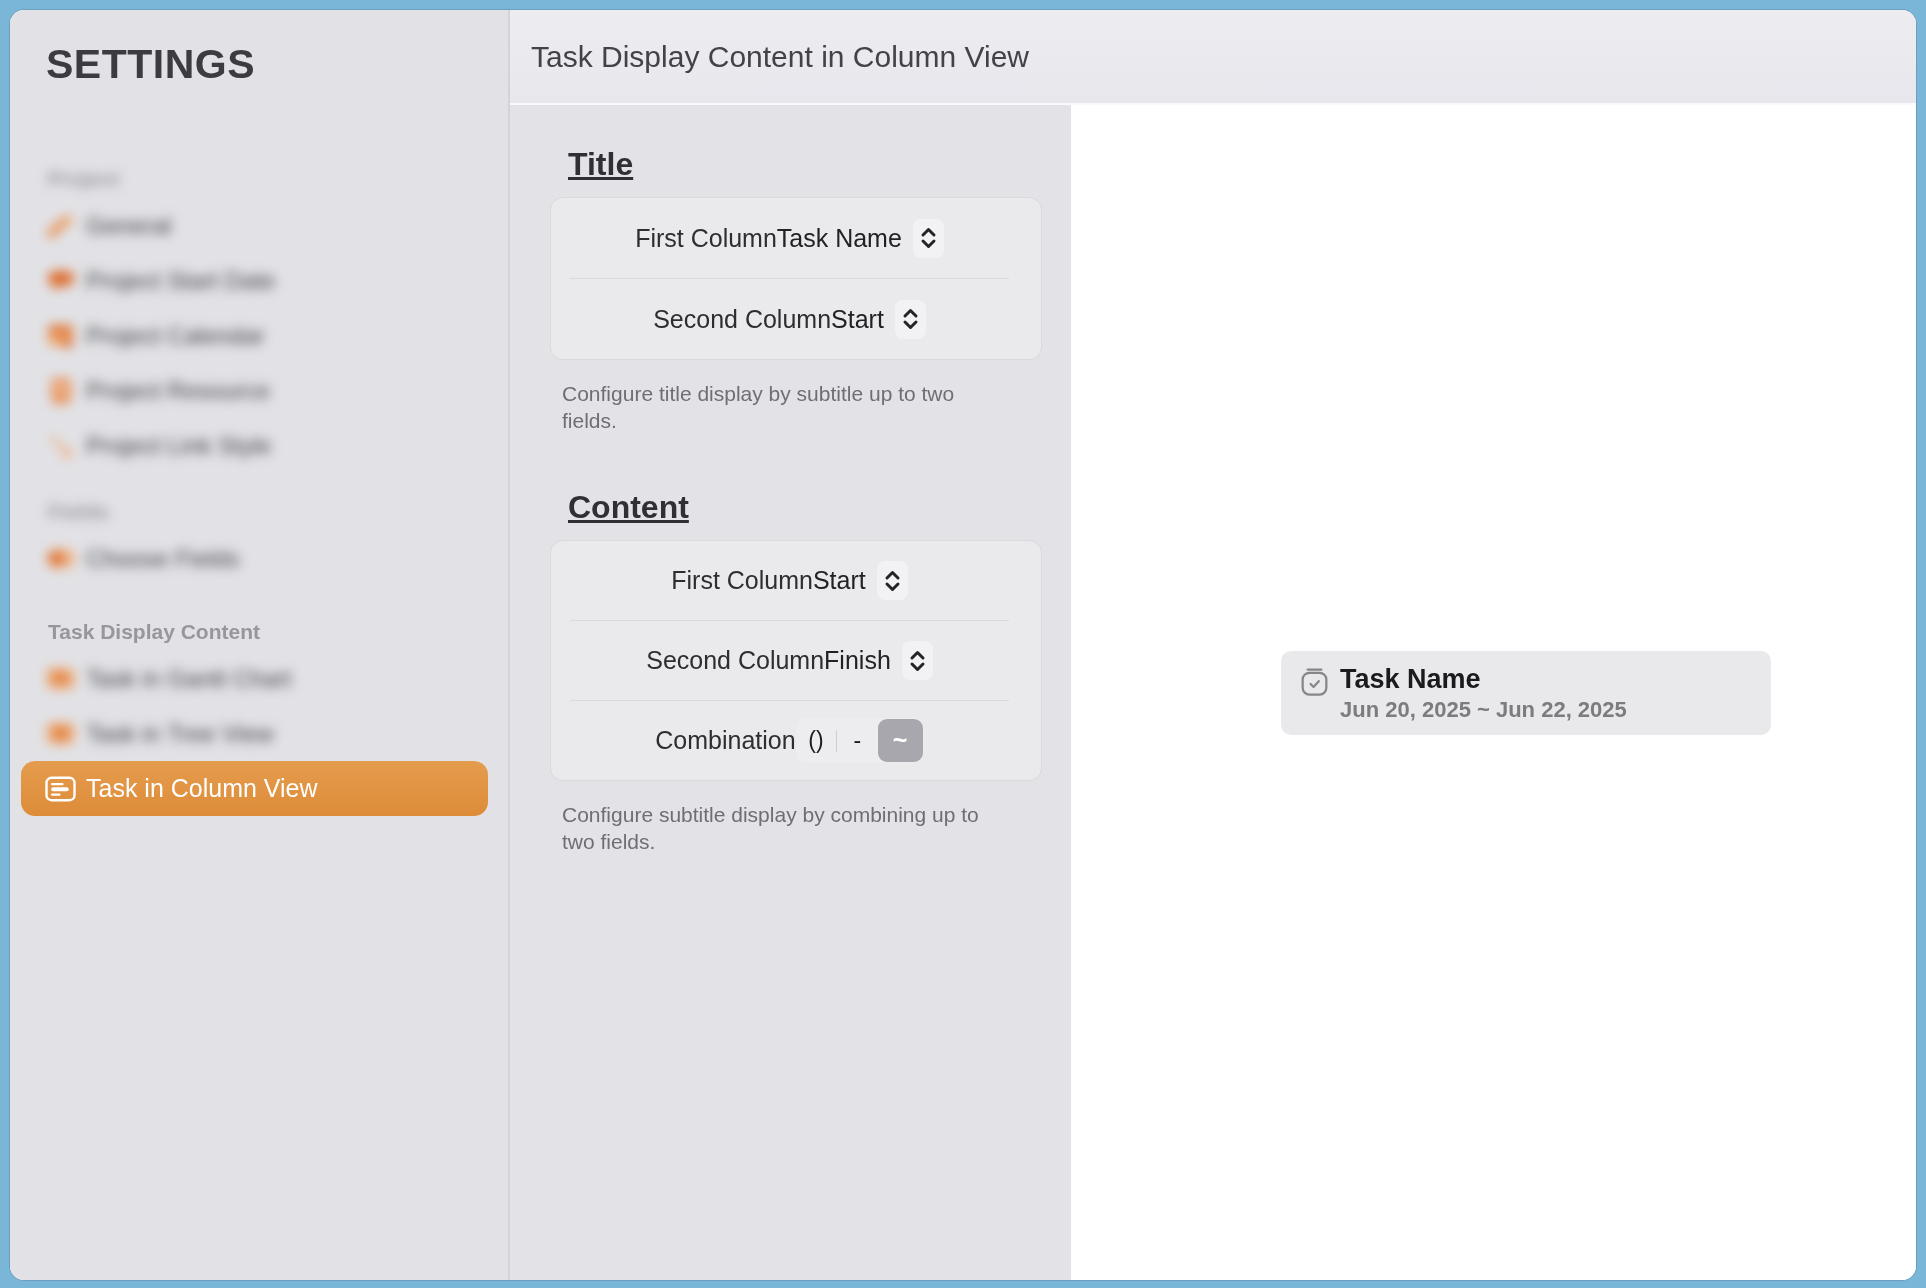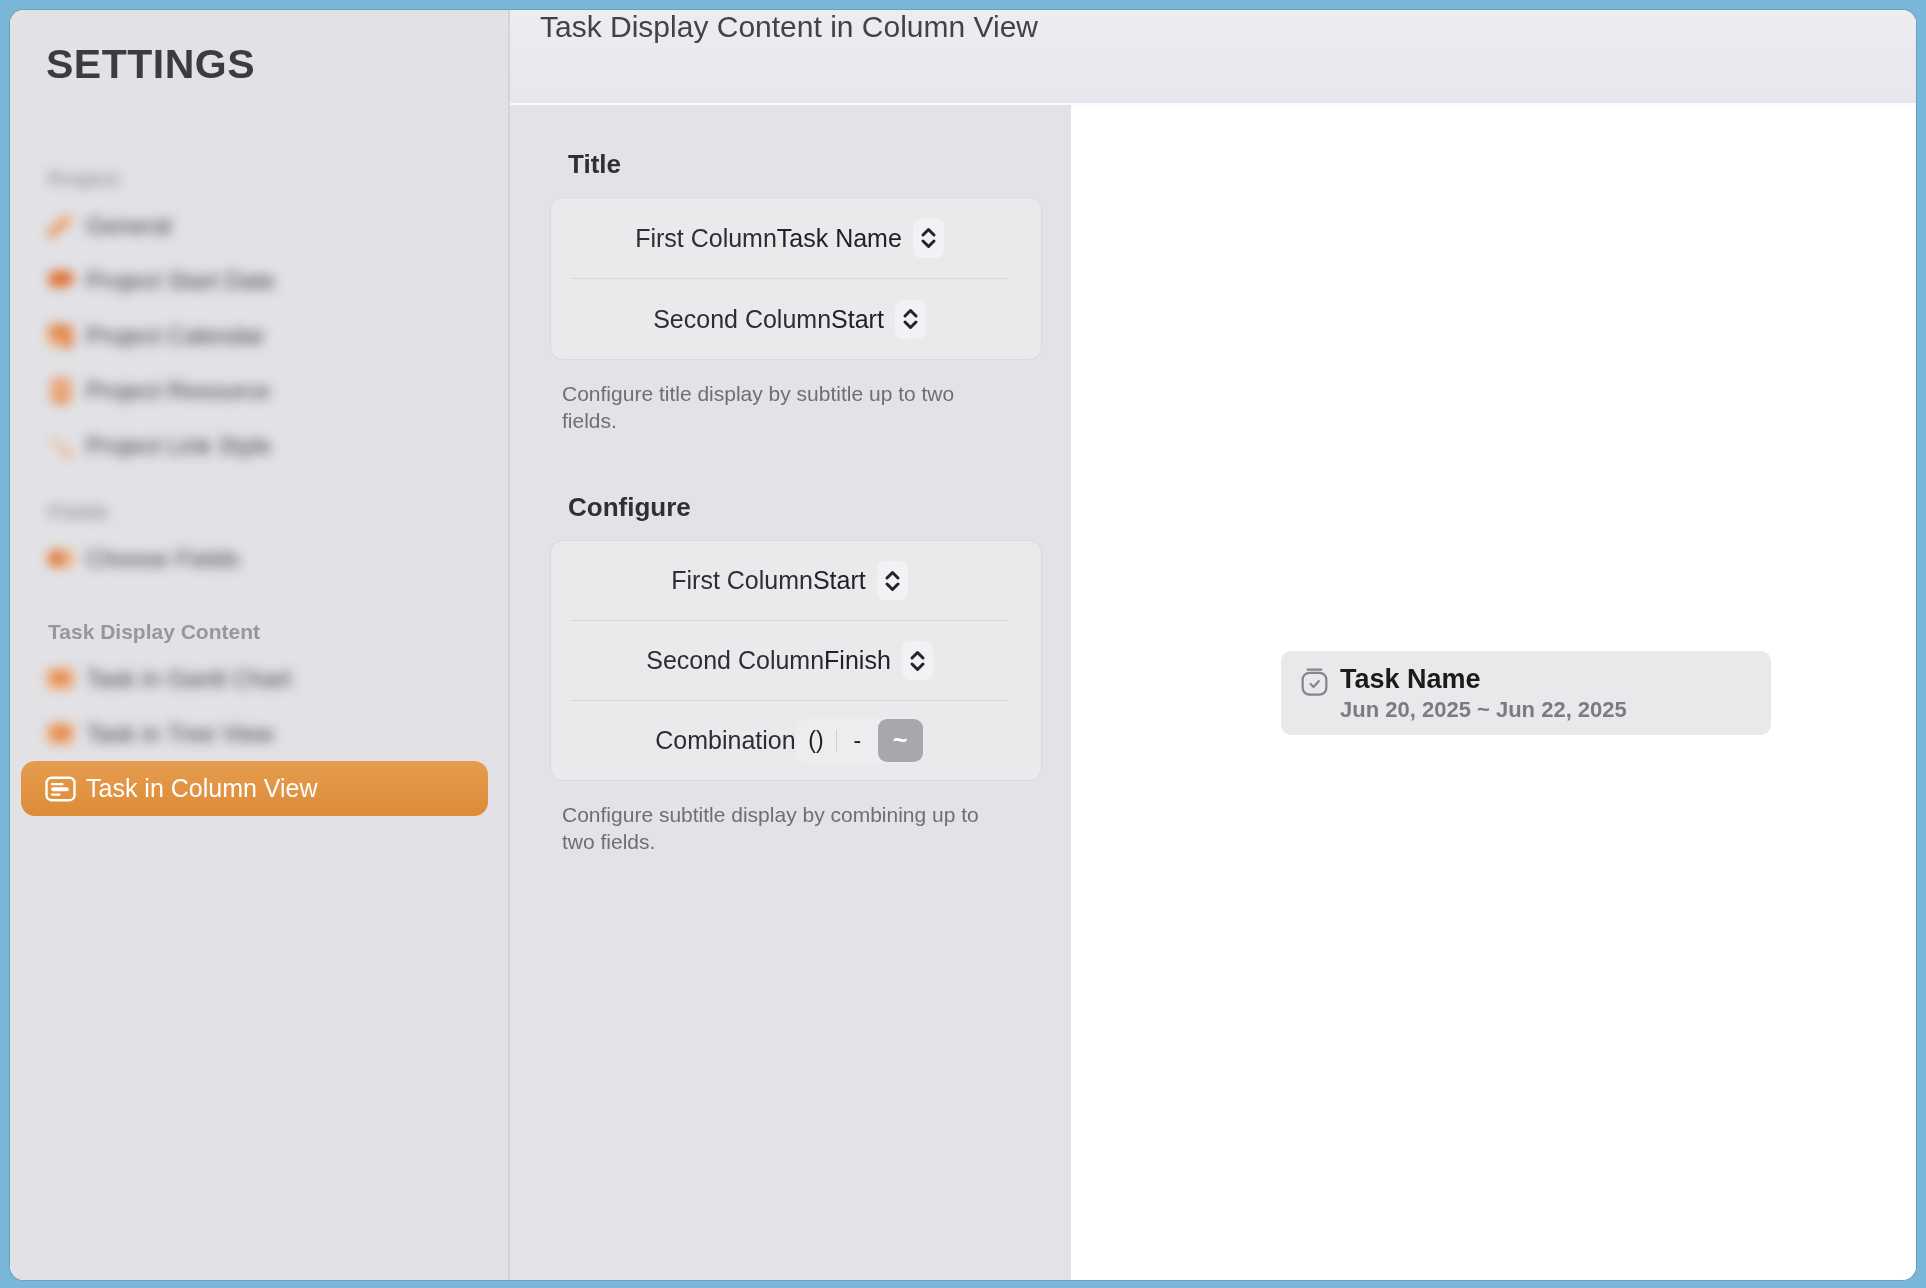--- a/index.html
+++ b/index.html
@@ -46,33 +46,33 @@
     color:#ffffff; font-size:25px; font-weight:500;
   }
   .blurred { filter:blur(6px); }
   
   .v-divider { width:2px; background:#d4d4d8; flex-shrink:0; }
   .main { flex:1; display:flex; flex-direction:column; min-width:0; }
   .main-header {
     height:95px; flex-shrink:0;
     background:linear-gradient(180deg,#ececf1,#e7e7ed);
     border-bottom:2px solid #fafafc;
-    display:flex; align-items:flex-start; padding-left:30px;
+    display:flex; align-items:center; padding-left:21px;
   }
   .page-title { font-size:30px; color:#424247; }
   .main-body { flex:1; display:flex; min-height:0; }
   .settings-panel {
     width:561px; flex-shrink:0; background:#e3e3e7;
     padding:43px 30px 0 41px;
   }
   .preview-panel { flex:1; background:#ffffff; position:relative; }
   
   .section-heading {
-    font-size:26px; line-height:32px; font-weight:700;
-    color:#303034; margin-left:17px;
+    font-size:32px; line-height:32px; font-weight:700;
+    color:#303034; margin-left:17px;text-decoration:underline;
   }
   .card {
     width:490px; background:#eaeaed; border-radius:12px;
     margin-top:18px; box-shadow:0 0 0 1px rgba(0,0,0,0.04);
     overflow:hidden;
   }
   .card-row {
     height:80px; display:flex; align-items:center;
     justify-content:center; padding:0 32px 0 19px;
   }
@@ -270,21 +270,21 @@
                   <path d="M4 9 L9.5 3.5 L15 9"></path>
                     <path d="M4 15 L9.5 20.5 L15 15"></path>
                 </svg>
               </span>
             </span>
           </div>
         </div>
 
         <div class="caption">Configure title display by subtitle up to two fields.</div>
 
-        <div class="section-heading spacer-between">Configure</div>
+        <div class="section-heading spacer-between">Content</div>
 
         <div class="card">
           <div class="card-row sub">
             <span class="row-label">First Column</span>
             <span class="row-control">
               <span class="row-value">Start</span>
               <span class="stepper">
                 <svg width="19" height="24" viewBox="0 0 19 24" fill="none" stroke="#242428" stroke-width="3" stroke-linecap="round" stroke-linejoin="round">
                   <path d="M4 9 L9.5 3.5 L15 9"></path>
                     <path d="M4 15 L9.5 20.5 L15 15"></path>

